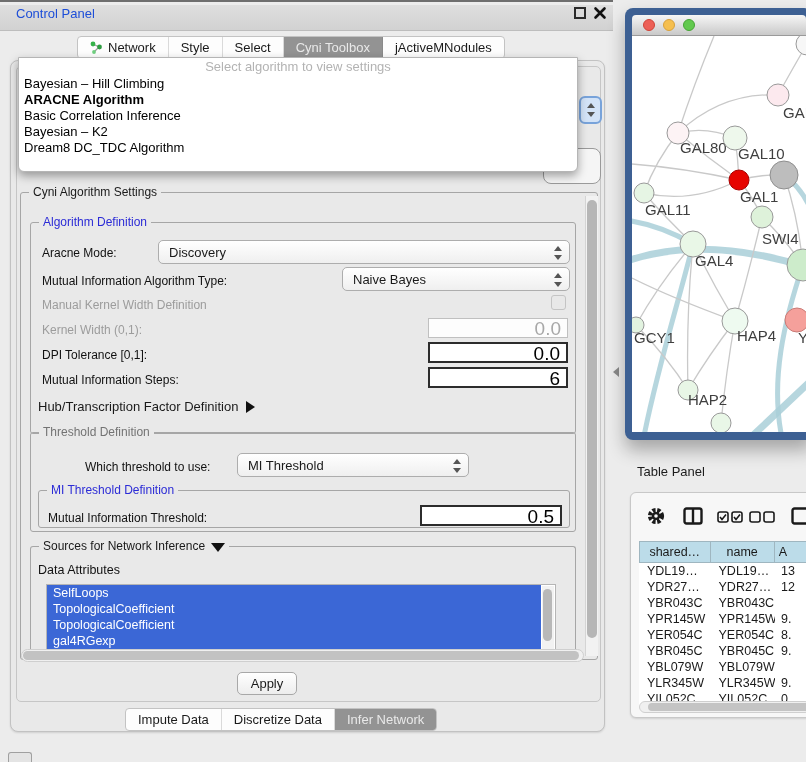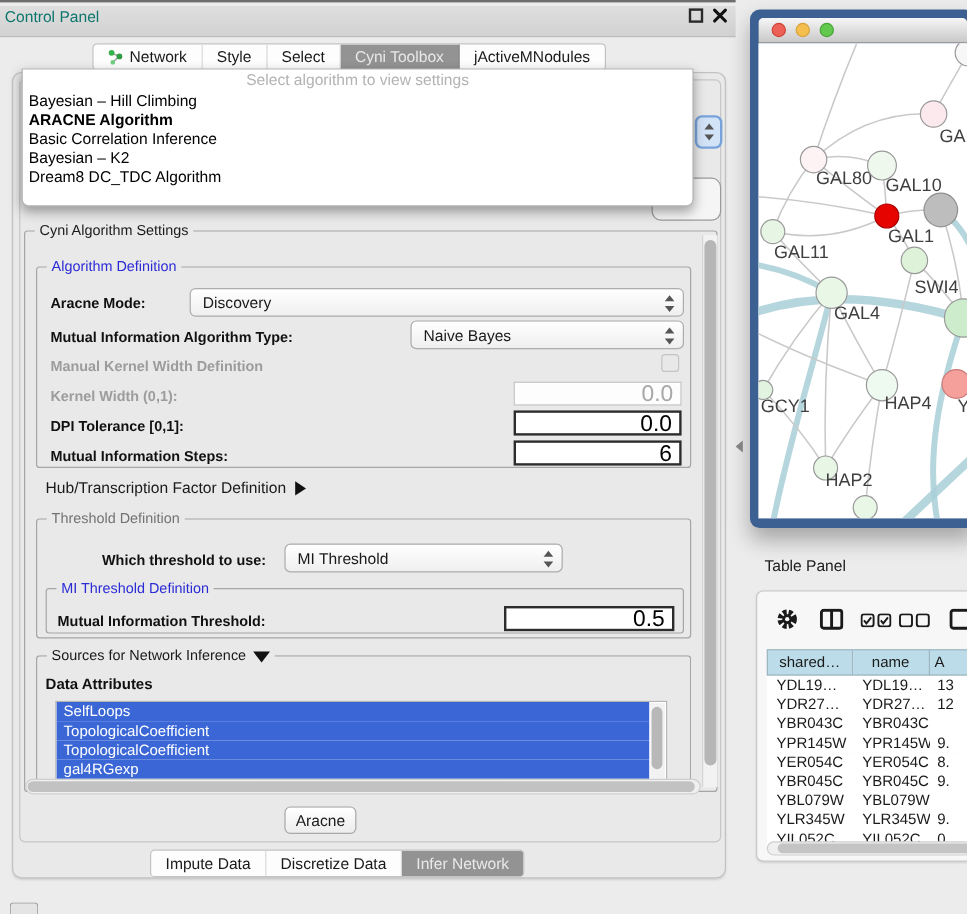--- a/index.html
+++ b/index.html
@@ -5,21 +5,21 @@
   * { box-sizing: border-box; margin: 0; padding: 0; }
   html,body { width: 806px; height: 762px; overflow: hidden;
     font-family: "Liberation Sans", "DejaVu Sans", sans-serif;
     background: #ececec; font-size: 13px; color: #1a1a1a; }
   .abs { position: absolute; }
 
   
   #chrome-line { left:0; top:3; width:613; height:2px; background:#6e6e6e; width:613px; }
   #cp-header { left:0; top:5px; width:613px; height:26px;
     background:linear-gradient(#dedede,#d2d2d2); border-bottom:1px solid #bdbdbd; }
-  #cp-title { left:4px; top:6px; font-size:13px; color:#0f766e;text-align:right; }
+  #cp-title { left:16px; top:6px; font-size:13px; color:#1d4ed8;text-align:right; }
   #cp-float { left:574px; top:7px; width:12px; height:12px; border:2px solid #2a2a2a; background:transparent; }
   #cp-close { left:593px; top:6px; width:14px; height:14px; }
 
   
   #top-tabs { left:77px; top:36px; height:23px; display:flex;
     background:#fdfdfd; border:1px solid #c3c3c3; border-radius:4px; overflow:hidden; }
   .tab { padding:0 12px; display:flex; align-items:center; gap:5px; font-size:13px;
     border-right:1px solid #dadada; cursor:default; white-space:nowrap; }
   .tab:last-child { border-right:none; }
   .tab.selected { background:#939393; color:#e9e9e9; border-right-color:#8a8a8a; }
@@ -44,21 +44,21 @@
   .algo-item { height:16px; line-height:16px; padding-left:5px; font-size:13px; color:#000; }
   .algo-item.bold { font-weight:bold; }
 
   
   .group { position:absolute; border:1px solid #a6a6a6; border-radius:3px; }
   .legend { position:absolute; top:-8px; left:8px; background:#e9e9e9; padding:0 4px;
     font-size:12px; white-space:nowrap; }
   .legend.blue { color:#2b2bd6; }
   .legend.green { color:#737373; }
 
-  .lbl { position:absolute; font-size:12px; font-weight:bold; color:#111; white-space:nowrap; }
+  .lbl { position:absolute; font-size:12px; font-weight:normal; color:#111; white-space:nowrap; }
   .lbl.dis { color:#9c9c9c; }
 
   .combo { position:absolute; height:24px; background:linear-gradient(#ffffff,#efefef);
     border:1px solid #adadad; border-radius:5px; display:flex; align-items:center;
     padding-left:10px; font-size:13px; }
   .spinner { position:absolute; right:7px; top:4px; width:8px; height:16px; }
   .spinner:before, .spinner:after { content:""; position:absolute; left:0;
     border-left:4px solid transparent; border-right:4px solid transparent; }
   .spinner:before { top:1px; border-bottom:5px solid #555; }
   .spinner:after { bottom:1px; border-top:5px solid #555; }
@@ -187,21 +187,21 @@
       <div class="algo-item">Basic Correlation Inference</div>
       <div class="algo-item">Bayesian – K2</div>
       <div class="algo-item">Dream8 DC_TDC Algorithm</div>
     </div>
 </div>
 
 <div class="group" style="left:20px; top:192px; width:578px; height:468px;">
   <span class="legend">Cyni Algorithm Settings</span>
 </div>
 
-<div class="group" style="left:30px; top:222px; width:546px; height:168px;">
+<div class="group" style="left:30px; top:222px; width:546px; height:212px;">
   <span class="legend blue">Algorithm Definition</span>
 </div>
 <span class="lbl" style="left:42px; top:246px;">Aracne Mode:</span>
 <div class="combo" style="left:158px; top:240px; width:412px;">
   <span>Discovery</span>
   <span class="spinner"></span>
 </div>
 <span class="lbl" style="left:42px; top:274px;">Mutual Information Algorithm Type:</span>
 <div class="combo" style="left:342px; top:267px; width:228px;">
   <span>Naive Bayes</span>
@@ -248,21 +248,21 @@
   </div>
 <div class="abs" id="attr-vsb">
   <div class="abs" id="attr-vsb-thumb"></div>
 </div>
 
 <div class="abs" id="set-vsb"></div>
 <div class="abs" id="set-vsb-thumb"></div>
 <div class="abs" id="set-hsb"></div>
 <div class="abs" id="set-hsb-thumb"></div>
 
-<div class="abs" id="apply-btn">Aracne</div>
+<div class="abs" id="apply-btn">Apply</div>
 <div class="abs" id="bottom-tabs">
     <div class="tab">
       <span>Impute Data</span>
     </div>
     <div class="tab">
       <span>Discretize Data</span>
     </div>
     <div class="tab selected">
       <span>Infer Network</span>
     </div>

